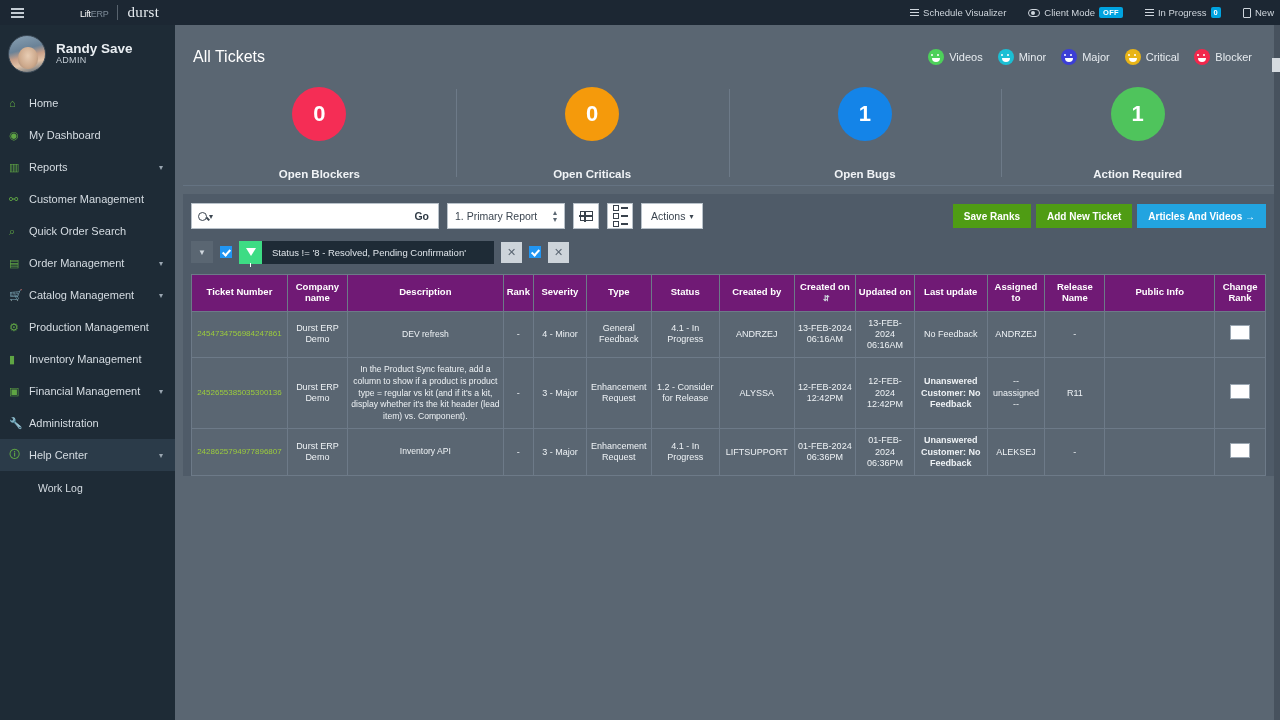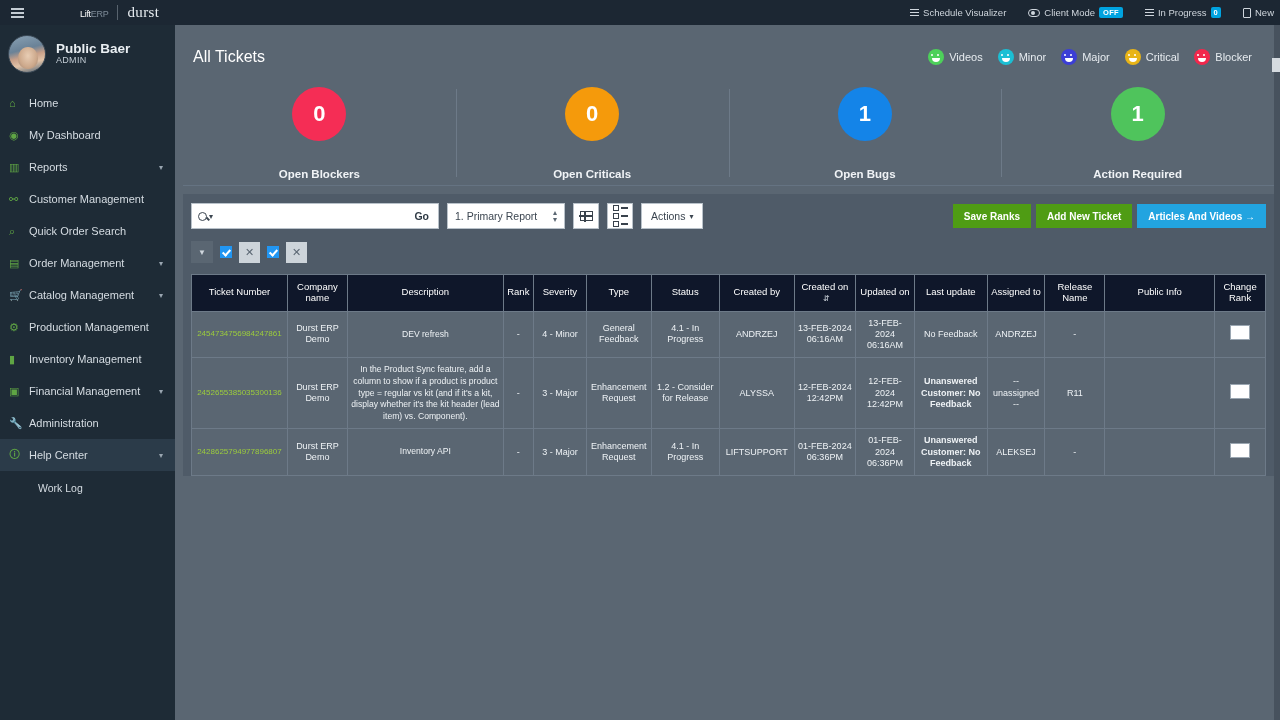--- a/index.html
+++ b/index.html
@@ -117,21 +117,21 @@
   .chip .fnl{width:23px;height:23px;background:#3ddc84;display:flex;align-items:center;justify-content:center;}
   .fnl-ico{width:0;height:0;border-left:5px solid transparent;border-right:5px solid transparent;border-top:8px solid #fff;position:relative;}
   .fnl-ico::after{content:'';position:absolute;left:-0.8px;top:7px;width:1.6px;height:4px;background:#fff;}
   .chip-text{color:#dfe5ea;font-size:9.5px;padding:0 10px;white-space:nowrap;}
   .chip.w1 .chip-text{width:232px;}
   .chip.w2 .chip-text{width:232px;}
   .x-btn{width:21px;height:21px;background:#cdd4da;display:flex;align-items:center;justify-content:center;color:#5a6672;font-size:11px;cursor:pointer;}
 
   
   table{width:100%;border-collapse:collapse;margin-top:9px;table-layout:fixed;}
-  th{background:#0f172a;color:#fff;font-size:9.5px;font-weight:normal;padding:7px 2px;
+  th{background:#701a75;color:#fff;font-size:9.5px;font-weight:bold;padding:7px 2px;
      border:1px solid #6d7a88;line-height:1.12;vertical-align:middle;}
   td{background:#5a6672;color:#eef2f5;font-size:9px;padding:6px 3px;border:1px solid #6d7a88;
      text-align:center;vertical-align:middle;line-height:1.25;}
   td.tnum{color:#9ccc3c;font-size:8px;word-break:break-all;}
   td.desc{font-size:8.6px;line-height:1.35;}
   td.bold{font-weight:bold;}
   .sort-ico{display:inline-block;margin-left:3px;color:#cfd6dd;font-size:8px;}
   .rankbox{width:20px;height:15px;background:#fff;border:1px solid #9aa6b1;display:inline-block;cursor:pointer;}
 
   .scrollbar{position:absolute;right:0;top:58px;width:8px;height:14px;background:#d5dbe0;}
@@ -181,21 +181,21 @@
         <span class="doc-ico"></span>
         <span>New</span>
       </div>
     </div>
   </div>
 
   <div class="sidebar">
     <div class="profile">
       <div class="avatar"></div>
       <div class="prof-text">
-        <div class="prof-name">Public Baer</div>
+        <div class="prof-name">Randy Save</div>
         <div class="prof-role">ADMIN</div>
       </div>
     </div>
     <div class="nav">
       <div class="nav-item">
         <span class="nico">⌂</span>
         <span class="nlabel">Home</span>
       </div>
       <div class="nav-item">
         <span class="nico">◉</span>
@@ -329,20 +329,26 @@
         <div class="tb-right">
           <div class="btn green">Save Ranks</div>
           <div class="btn green">Add New Ticket</div>
           <div class="btn blue">Articles And Videos →</div>
         </div>
       </div>
 
       <div class="filters">
         <div class="caret-btn">▼</div>
         <div class="chk"></div>
+        <div class="chip w1">
+          <span class="fnl">
+              <span class="fnl-ico"></span>
+            </span>
+          <span class="chip-text">Status != '8 - Resolved, Pending Confirmation'</span>
+        </div>
         <div class="x-btn">✕</div>
         <div class="chk"></div>
         <div class="x-btn">✕</div>
       </div>
 
       <table>
         <colgroup>
           <col style="width:8.3%">
             <col style="width:5.2%">
             <col style="width:13.5%">

